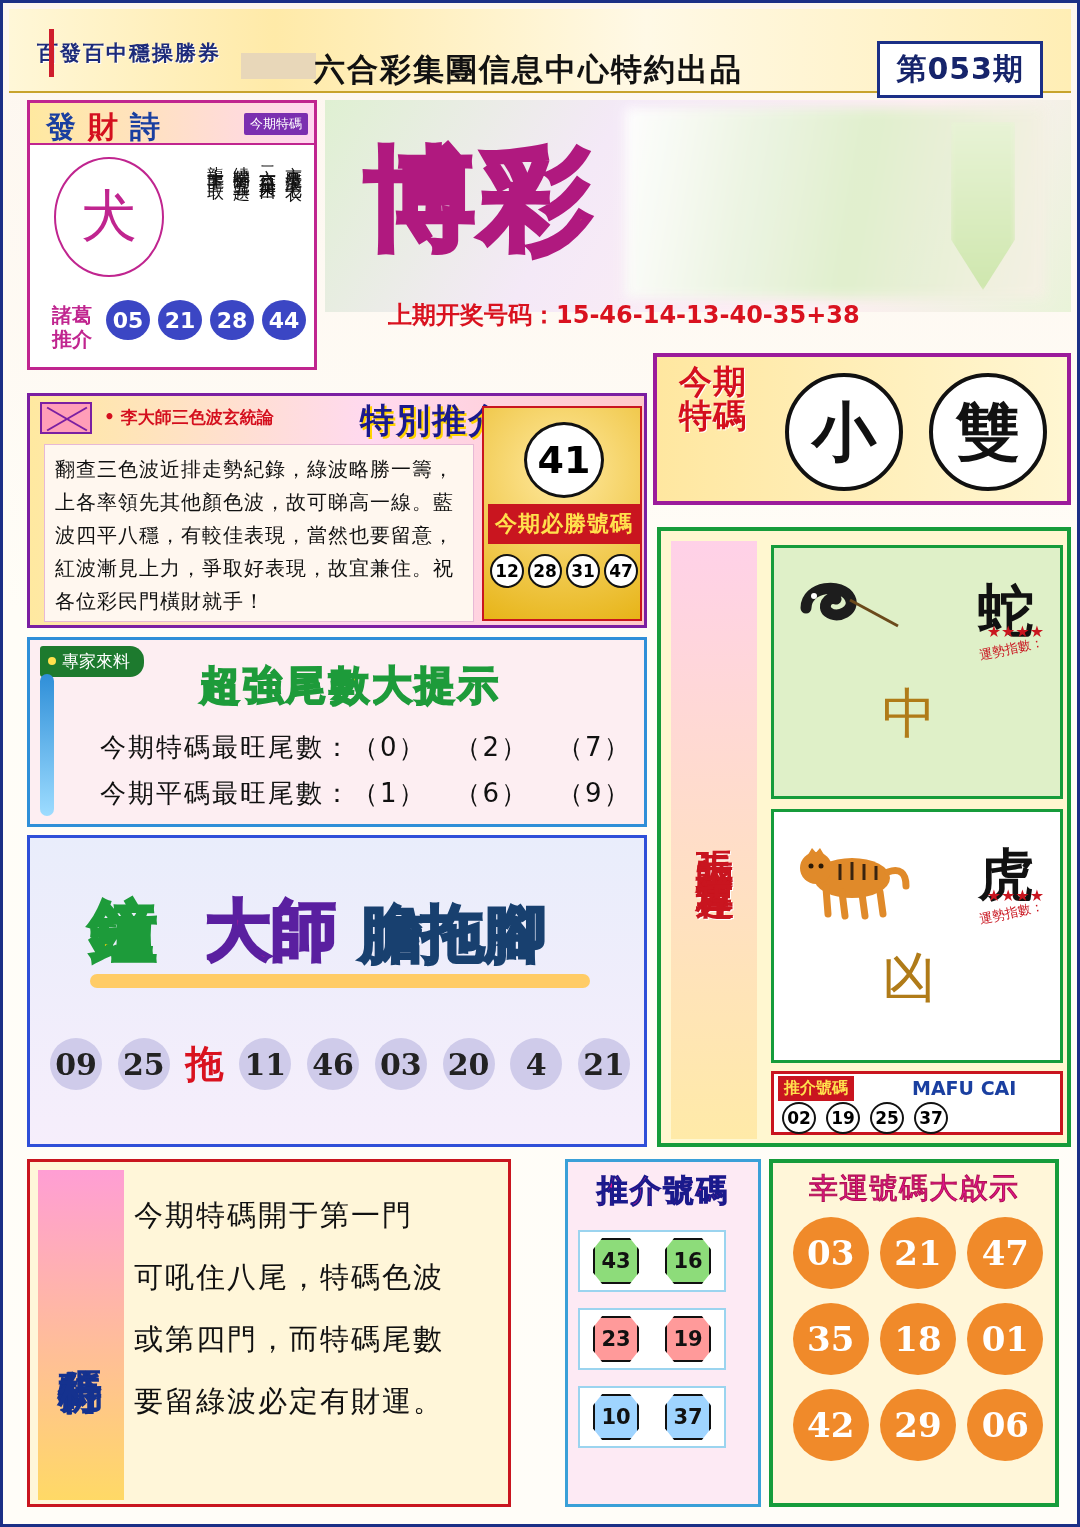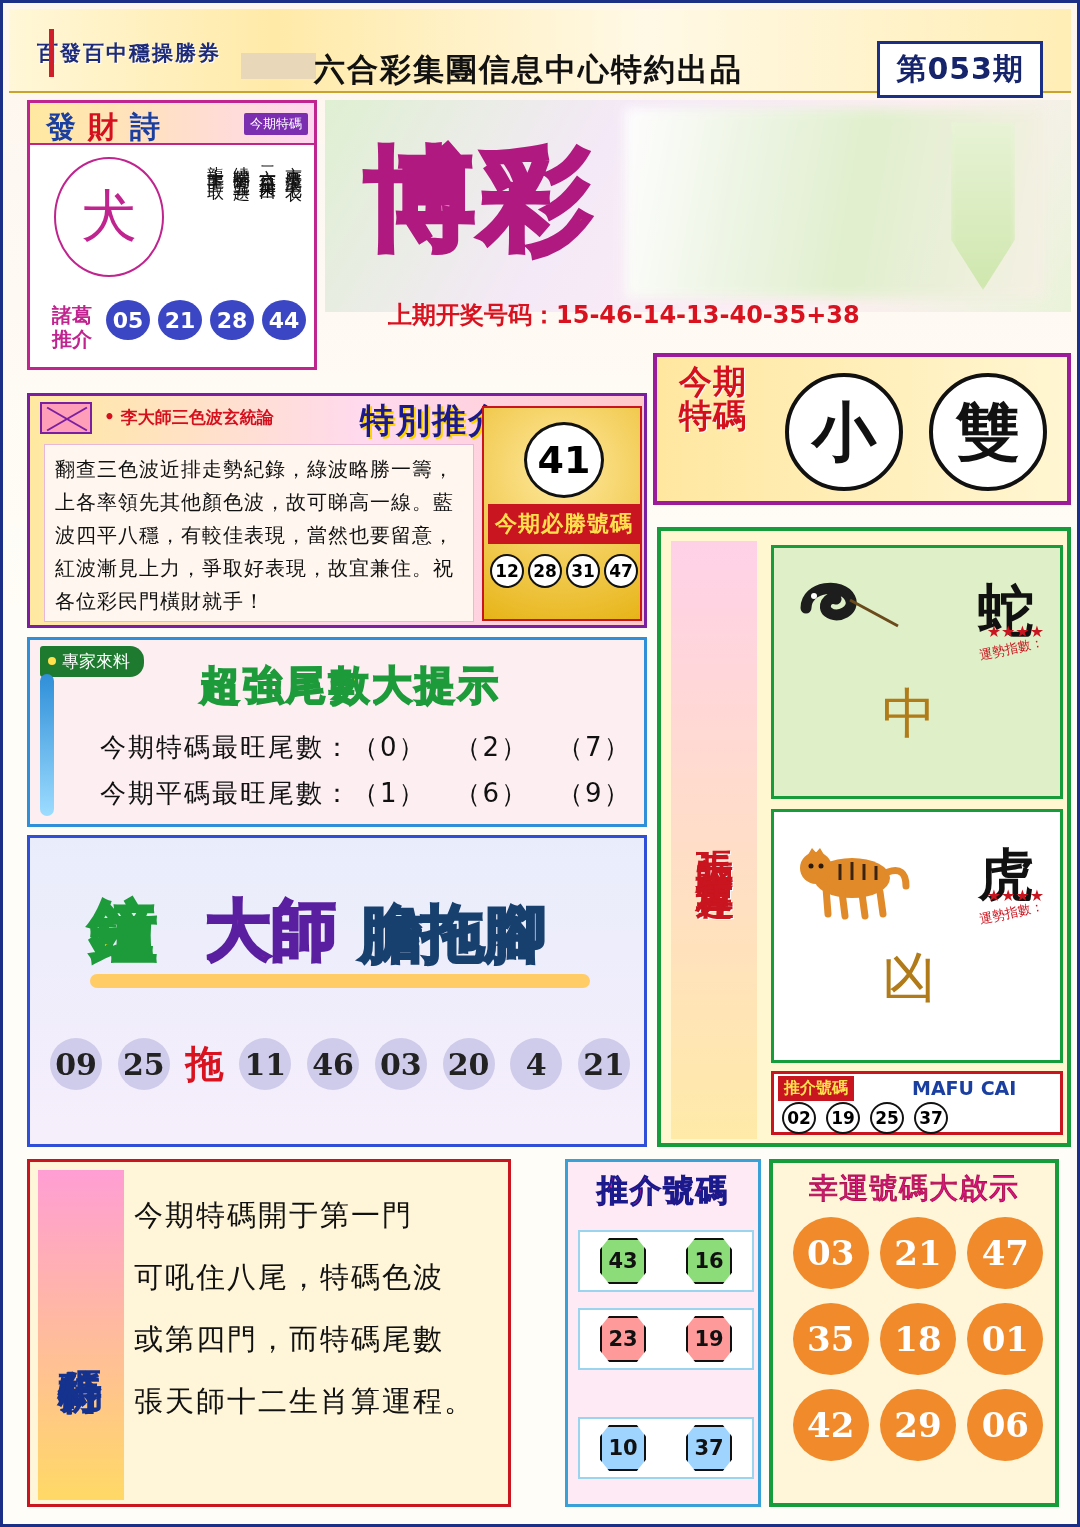--- a/index.html
+++ b/index.html
@@ -190,24 +190,24 @@
               justify-content:center; font-family:"DejaVu Serif",serif; }
   .ta-text { position:absolute; left:104px; top:22px; width:414px; font-size:29px;
              line-height:62px; color:#111; letter-spacing:2px; }
 
   
   .tj { position:absolute; left:562px; top:1156px; width:196px; height:348px;
         border:3px solid #3aa0d8; background:#fdeaf4; }
   .tj-title { position:absolute; left:0; top:8px; width:100%; text-align:center;
               font-size:31px; font-weight:bold; color:#e1148f; -webkit-text-stroke:1px #1a1a8c;
               font-family:"DejaVu Serif",serif; letter-spacing:2px; }
-  .tj-row { position:absolute; left:10px; width:176px; height:62px;
+  .tj-row { position:absolute; left:10px; width:148px; height:62px;
             background:#fff; border:2px solid #9bd4ef; display:flex;
             align-items:center; justify-content:space-around;text-align:center; }
-  .tj-r0 { top:68px; } .tj-r1 { top:146px; } .tj-r2 { top:224px;margin-top:31px; }
+  .tj-r0 { top:68px; } .tj-r1 { top:146px; } .tj-r2 { top:224px; }
   .shield { width:46px; height:46px; display:flex; align-items:center; justify-content:center;
             font-size:21px; font-weight:bold; color:#111; background:#fff;
             border:2px solid #111; clip-path:polygon(20% 0,80% 0,100% 25%,100% 75%,80% 100%,20% 100%,0 75%,0 25%); }
   .sh-green { background:#8ddc7a; } .sh-red { background:#ff9a9a; } .sh-blue { background:#9fd4ff; }
 
   
   .lucky { position:absolute; left:766px; top:1156px; width:290px; height:348px;
            border:4px solid #169c3b; background:#fff6d9; }
   .lucky-title { position:absolute; left:0; top:6px; width:100%; text-align:center;
                  font-size:29px; font-weight:normal; color:#e1148f; -webkit-text-stroke:1px #b01050;
@@ -366,21 +366,21 @@
       <div class="nb">21</div>
     </div>
   </div>
 
   <div class="tema-an">
     <div class="ta-label">特碼分析</div>
     <div class="ta-text">
       <div>今期特碼開于第一門</div>
       <div>可吼住八尾，特碼色波</div>
       <div>或第四門，而特碼尾數</div>
-      <div>張天師十二生肖算運程。</div>
+      <div>要留綠波必定有財運。</div>
     </div>
   </div>
 
   <div class="tj">
     <div class="tj-title">推介號碼</div>
     <div class="tj-row tj-r0">
       <div class="shield sh-green">43</div>
       <div class="shield sh-green">16</div>
     </div>
     <div class="tj-row tj-r1">

